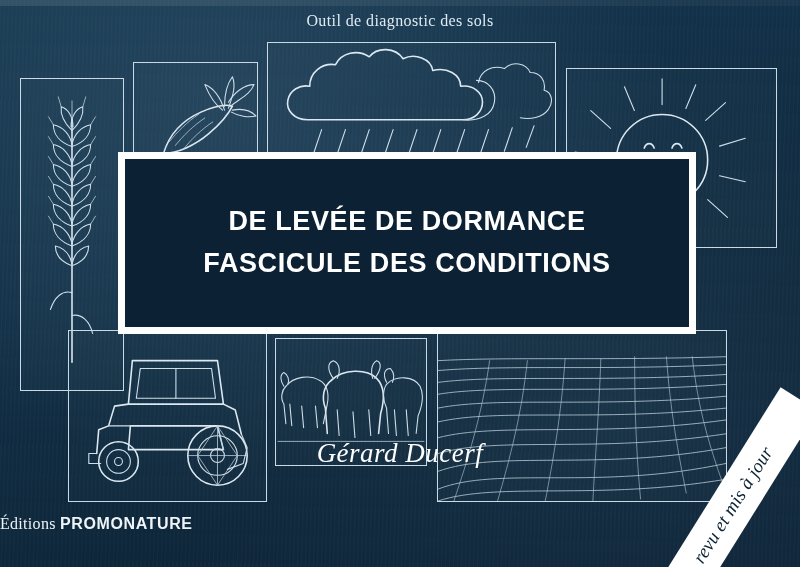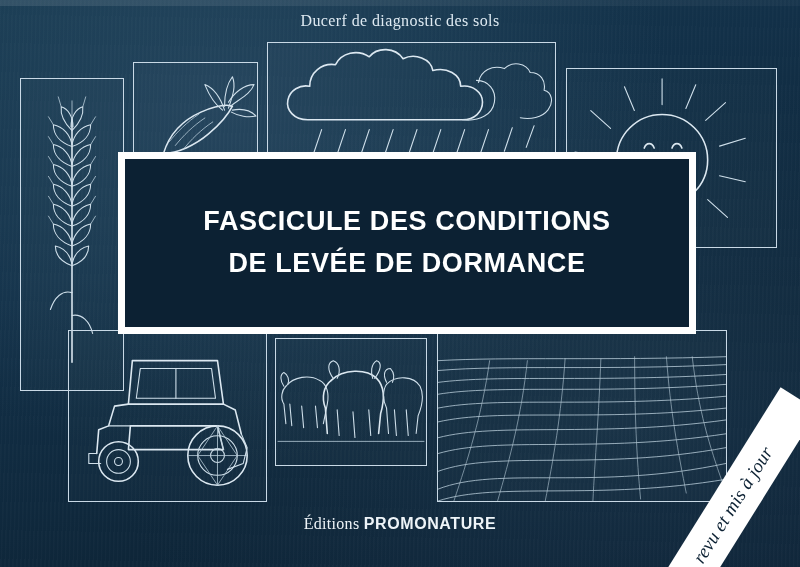--- a/index.html
+++ b/index.html
@@ -102,21 +102,21 @@
     font-family: "Liberation Serif", serif;
     font-style: italic;
     font-size: 27px;
     letter-spacing: 0.5px;
   }
   .publisher {
     position: absolute;
     left: 0;
     top: 515px;
     width: 800px;
-    text-align: center;
+    text-align: left;
     color: #eef4f8;
     font-family: "Liberation Serif", serif;
     font-size: 16px;
     letter-spacing: 0.3px;
   }
   .publisher b { font-family: "Liberation Sans", sans-serif; font-size: 16px; letter-spacing: 0.6px; }
 
   
   .ribbon-wrap {
     position: absolute;
@@ -147,21 +147,21 @@
     white-space: nowrap;
   }
 </style>
 </head>
 <body>
 
 <div class="cover">
   <div class="grain"></div>
   <div class="topline"></div>
 
-  <div class="header-text">Ducerf de diagnostic des sols</div>
+  <div class="header-text">Outil de diagnostic des sols</div>
 
   <div class="panel" id="panel-wheat">
     <svg viewBox="0 0 104 313" preserveAspectRatio="none">
       <path class="stroke" d="M52 40 L52 285"></path>
       <path class="stroke-thin" d="M52 52 C44 44 40 36 41 28 C48 30 53 38 53 48"></path>
       <path class="stroke-thin" d="M52 52 C60 44 64 36 63 28 C56 30 51 38 51 48"></path>
       <g class="stroke-thin">
         <path d="M52 68 C40 64 33 56 33 46 C43 48 50 56 52 66"></path>
         <path d="M52 68 C64 64 71 56 71 46 C61 48 54 56 52 66"></path>
         <path d="M52 88 C40 84 33 76 33 66 C43 68 50 76 52 86"></path>
@@ -335,24 +335,25 @@
         <path d="M108 172 C116 130 124 86 128 28"></path>
         <path d="M156 172 C158 130 162 84 164 28"></path>
         <path d="M204 170 C200 128 198 84 198 26"></path>
         <path d="M250 164 C242 124 234 82 230 26"></path>
         <path d="M286 152 C274 118 262 80 256 26"></path>
       </g>
     </svg>
   </div>
 
   <div class="title-box">
+    <div class="title-line">DE LEVÉE DE DORMANCE</div>
     <div class="title-line">FASCICULE DES CONDITIONS</div>
-    <div class="title-line">DE LEVÉE DE DORMANCE</div>
-  </div>
-
+  </div>
+
+  <div class="author">Gérard Ducerf</div>
 
   <div class="publisher">
     <span>Éditions </span><b>PROMONATURE</b>
   </div>
 
   <div class="ribbon-wrap">
     <div class="ribbon">
       <span>revu et mis à jour</span>
     </div>
   </div>

